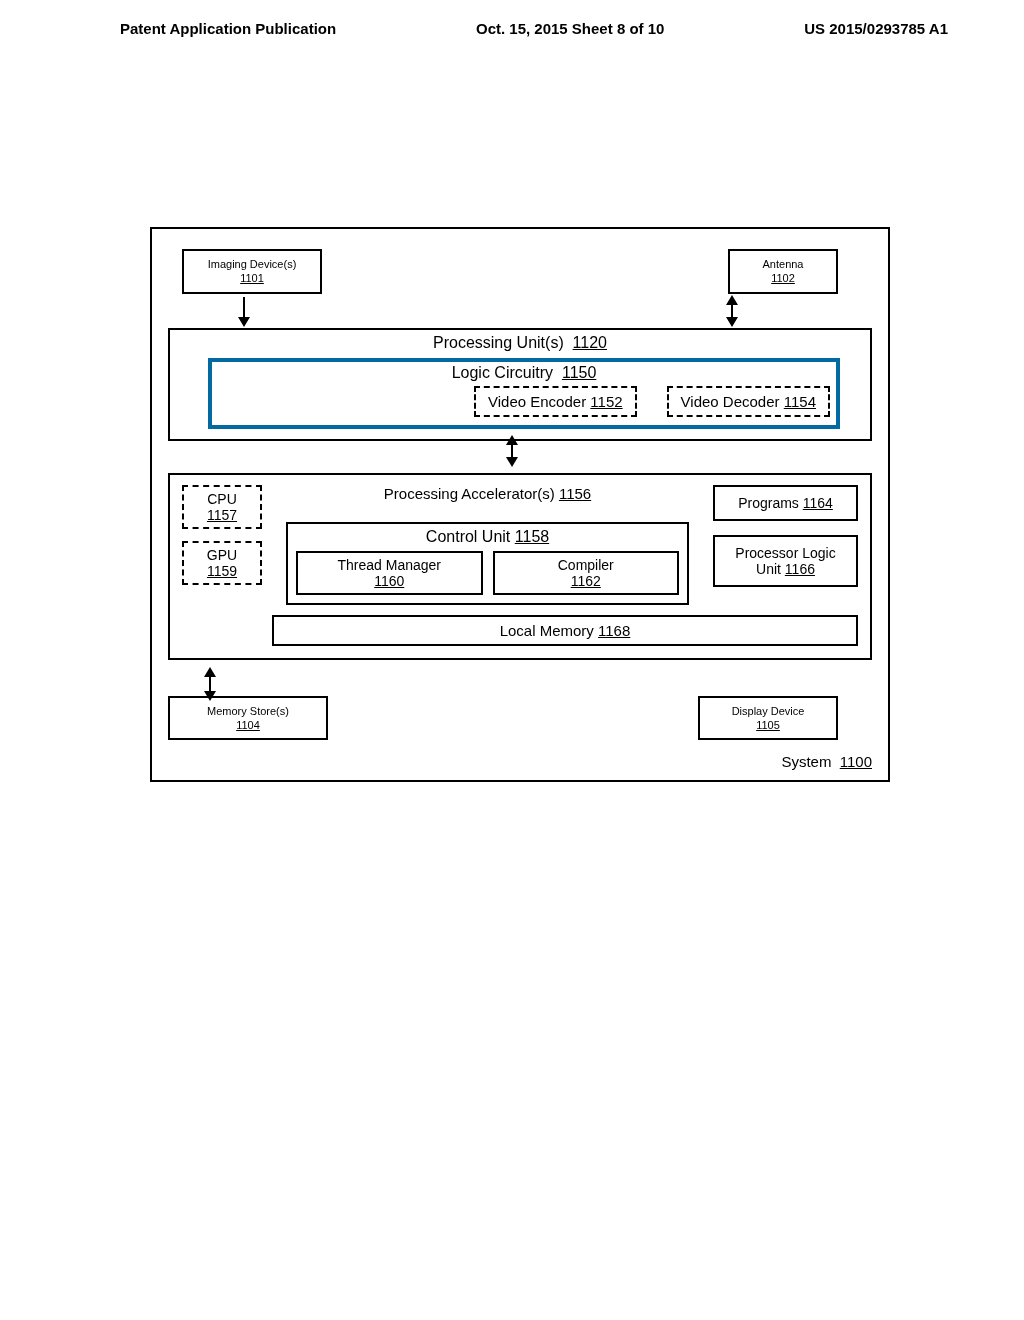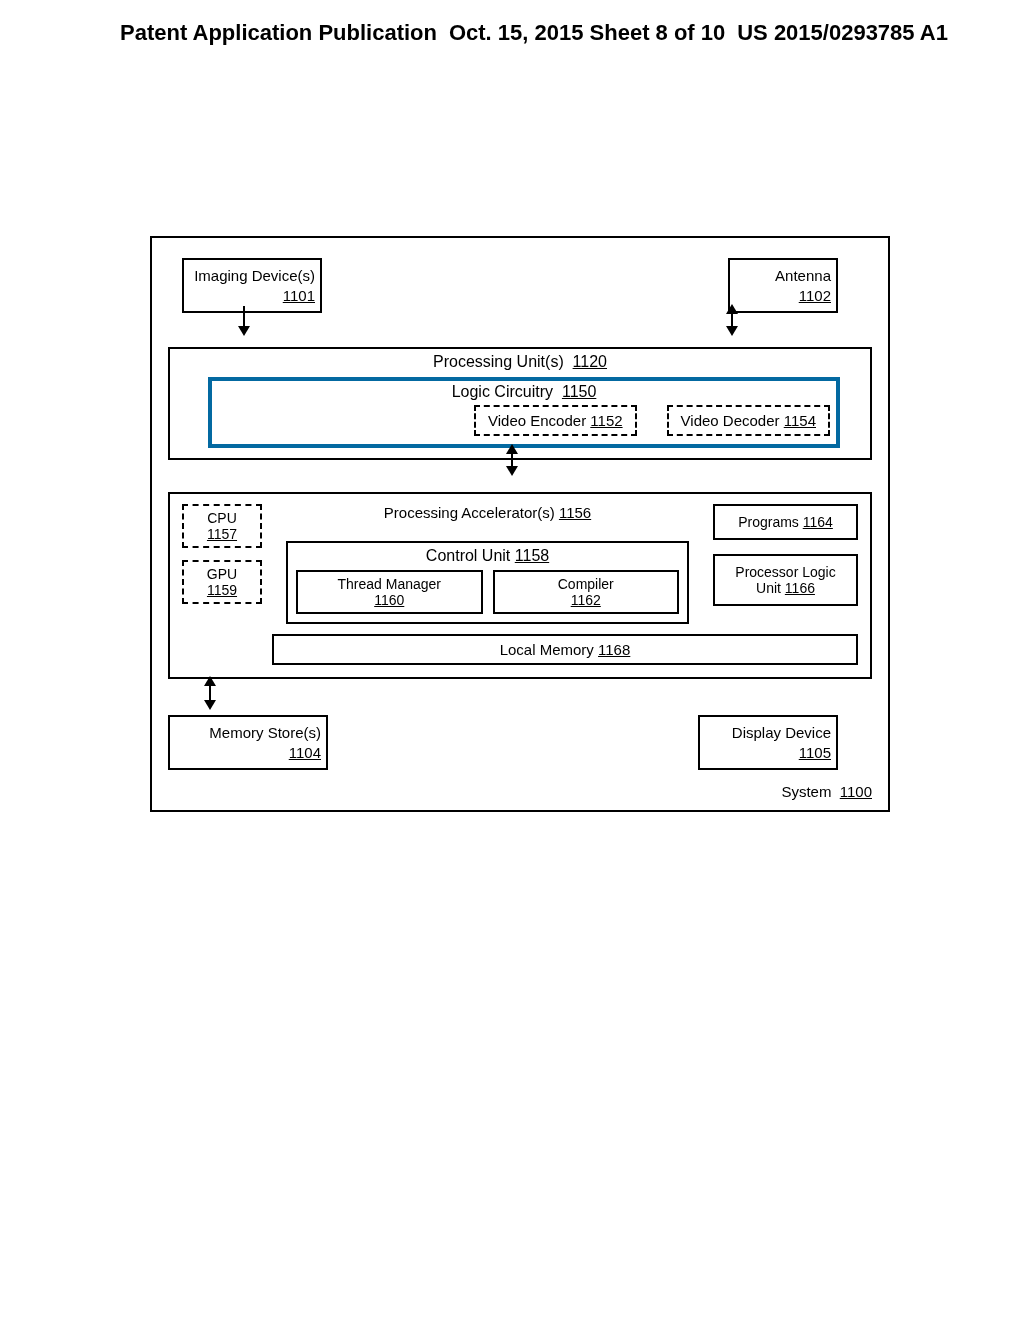--- a/index.html
+++ b/index.html
@@ -7,44 +7,44 @@
       font-family: Arial, sans-serif;
       width: 1024px;
       height: 1320px;
       background: #fff;
       position: relative;
     }
     .header {
       display: flex;
       justify-content: space-between;
       padding: 20px 76px 10px 120px;
-      font-size: 22px;
+      font-size: 15px;
       font-weight: bold;
     }
     .diagram-area {
       position: relative;
       margin: 180px 120px 0 150px;
       width: 740px;
     }
     .system-box {
       border: 2px solid #000;
       position: relative;
       padding: 20px 16px 40px 16px;
       background: #fff;
     }
     .top-row {
       display: flex;
       justify-content: space-between;
       margin-bottom: 34px;
     }
     .block {
       border: 2px solid #000;
-      text-align: right;
+      text-align: center;
       background: #fff;
-      font-size: 15px;
+      font-size: 11px;
       padding: 6px 5px;
       line-height: 1.3;
     }
     .ref-num { text-decoration: underline; display: inline-block; }
     .imaging-block { width: 140px; margin-left: 14px; }
     .antenna-block { width: 110px; margin-right: 34px; }
     .processing-unit {
       border: 2px solid #000;
       padding: 4px 10px 10px 10px;
       text-align: center;

